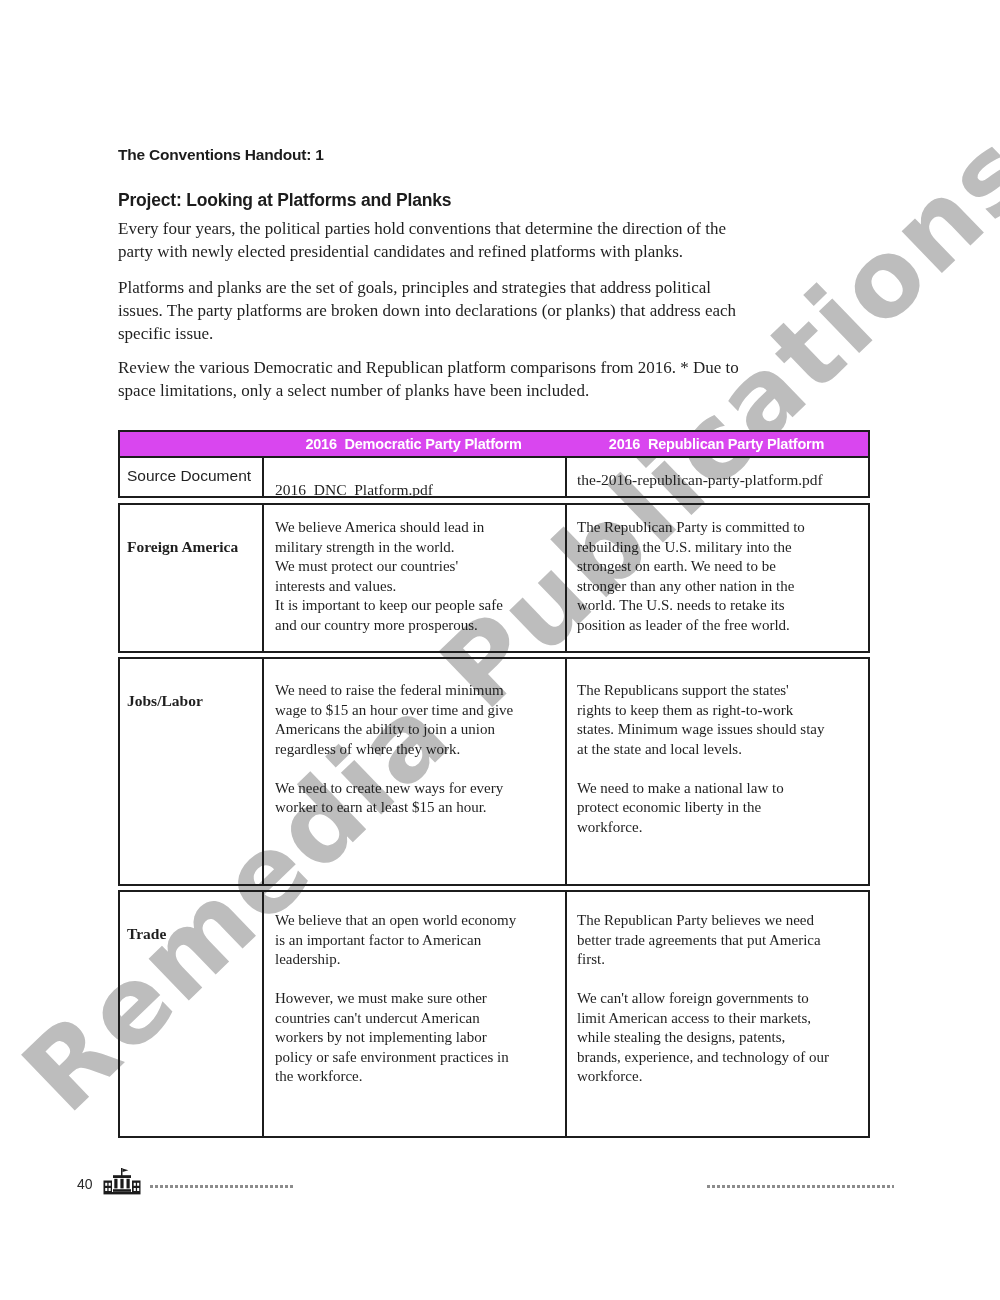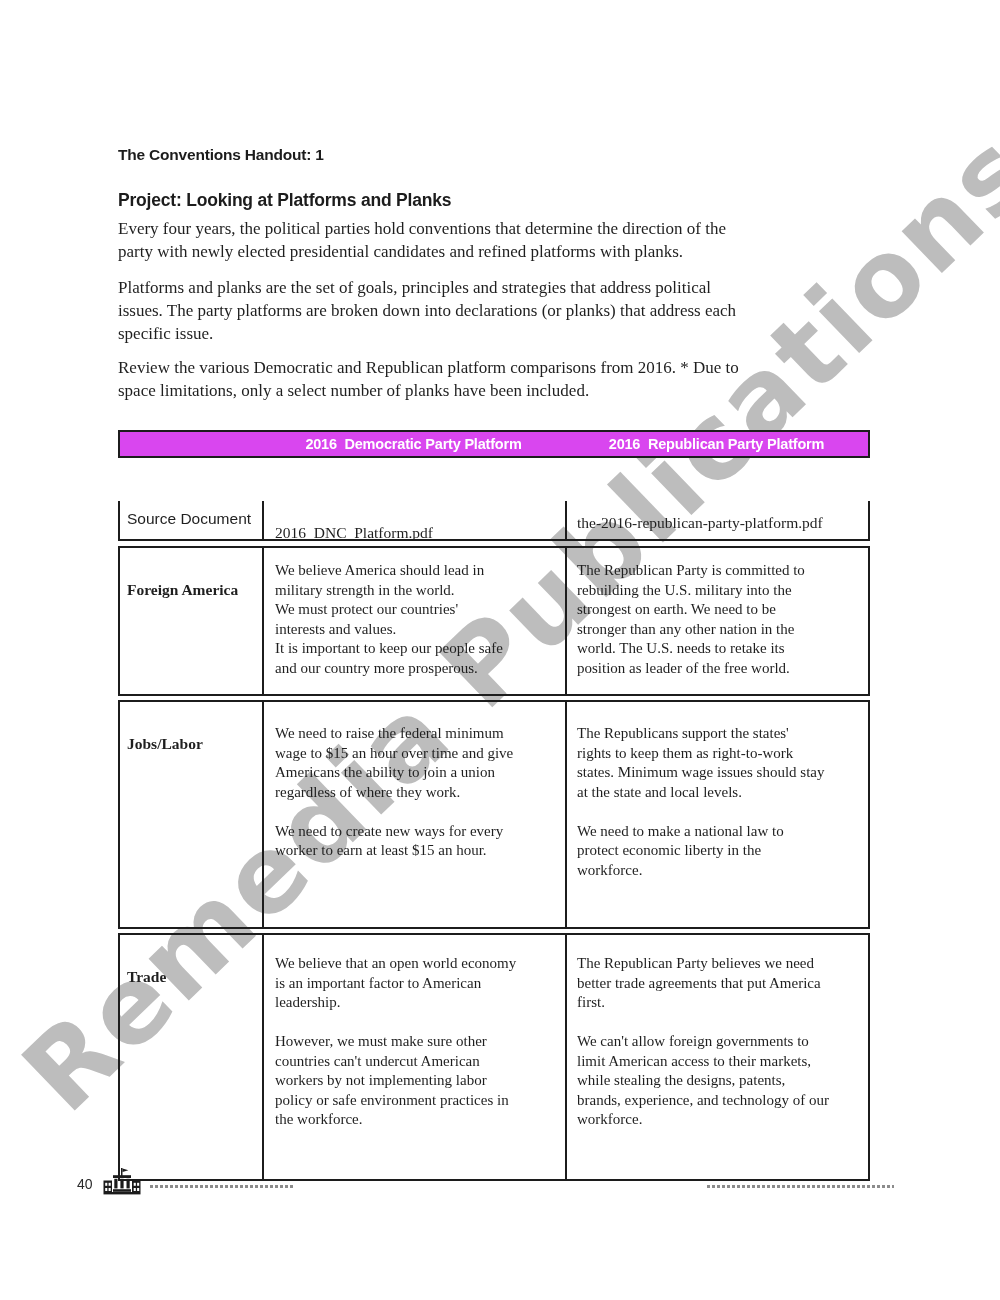--- a/index.html
+++ b/index.html
@@ -68,21 +68,21 @@
     text-align: center; white-space: pre;
   }
   .hc-label { width: 142px; }
   .hc-dem { width: 303px; }
   .hc-rep { width: 303px; }
   .trow {
     display: flex;
     border: 2px solid #1c1c1c;
     background: transparent;
   }
-  .row-source { height: 40px; border-top: none; margin-top: 43px; }
+  .row-source { height: 40px; border-top: none; }
   .row-fp    { height: 150px; margin-top: 5px; }
   .row-jl    { height: 229px; margin-top: 4px; }
   .row-trade { height: 248px; margin-top: 4px; }
   .lcell {
     width: 144px;
     border-right: 2px solid #1c1c1c;
     font-weight: bold; font-size: 15.5px;
     padding: 33px 4px 0 7px;
   }
   .row-source .lcell {

